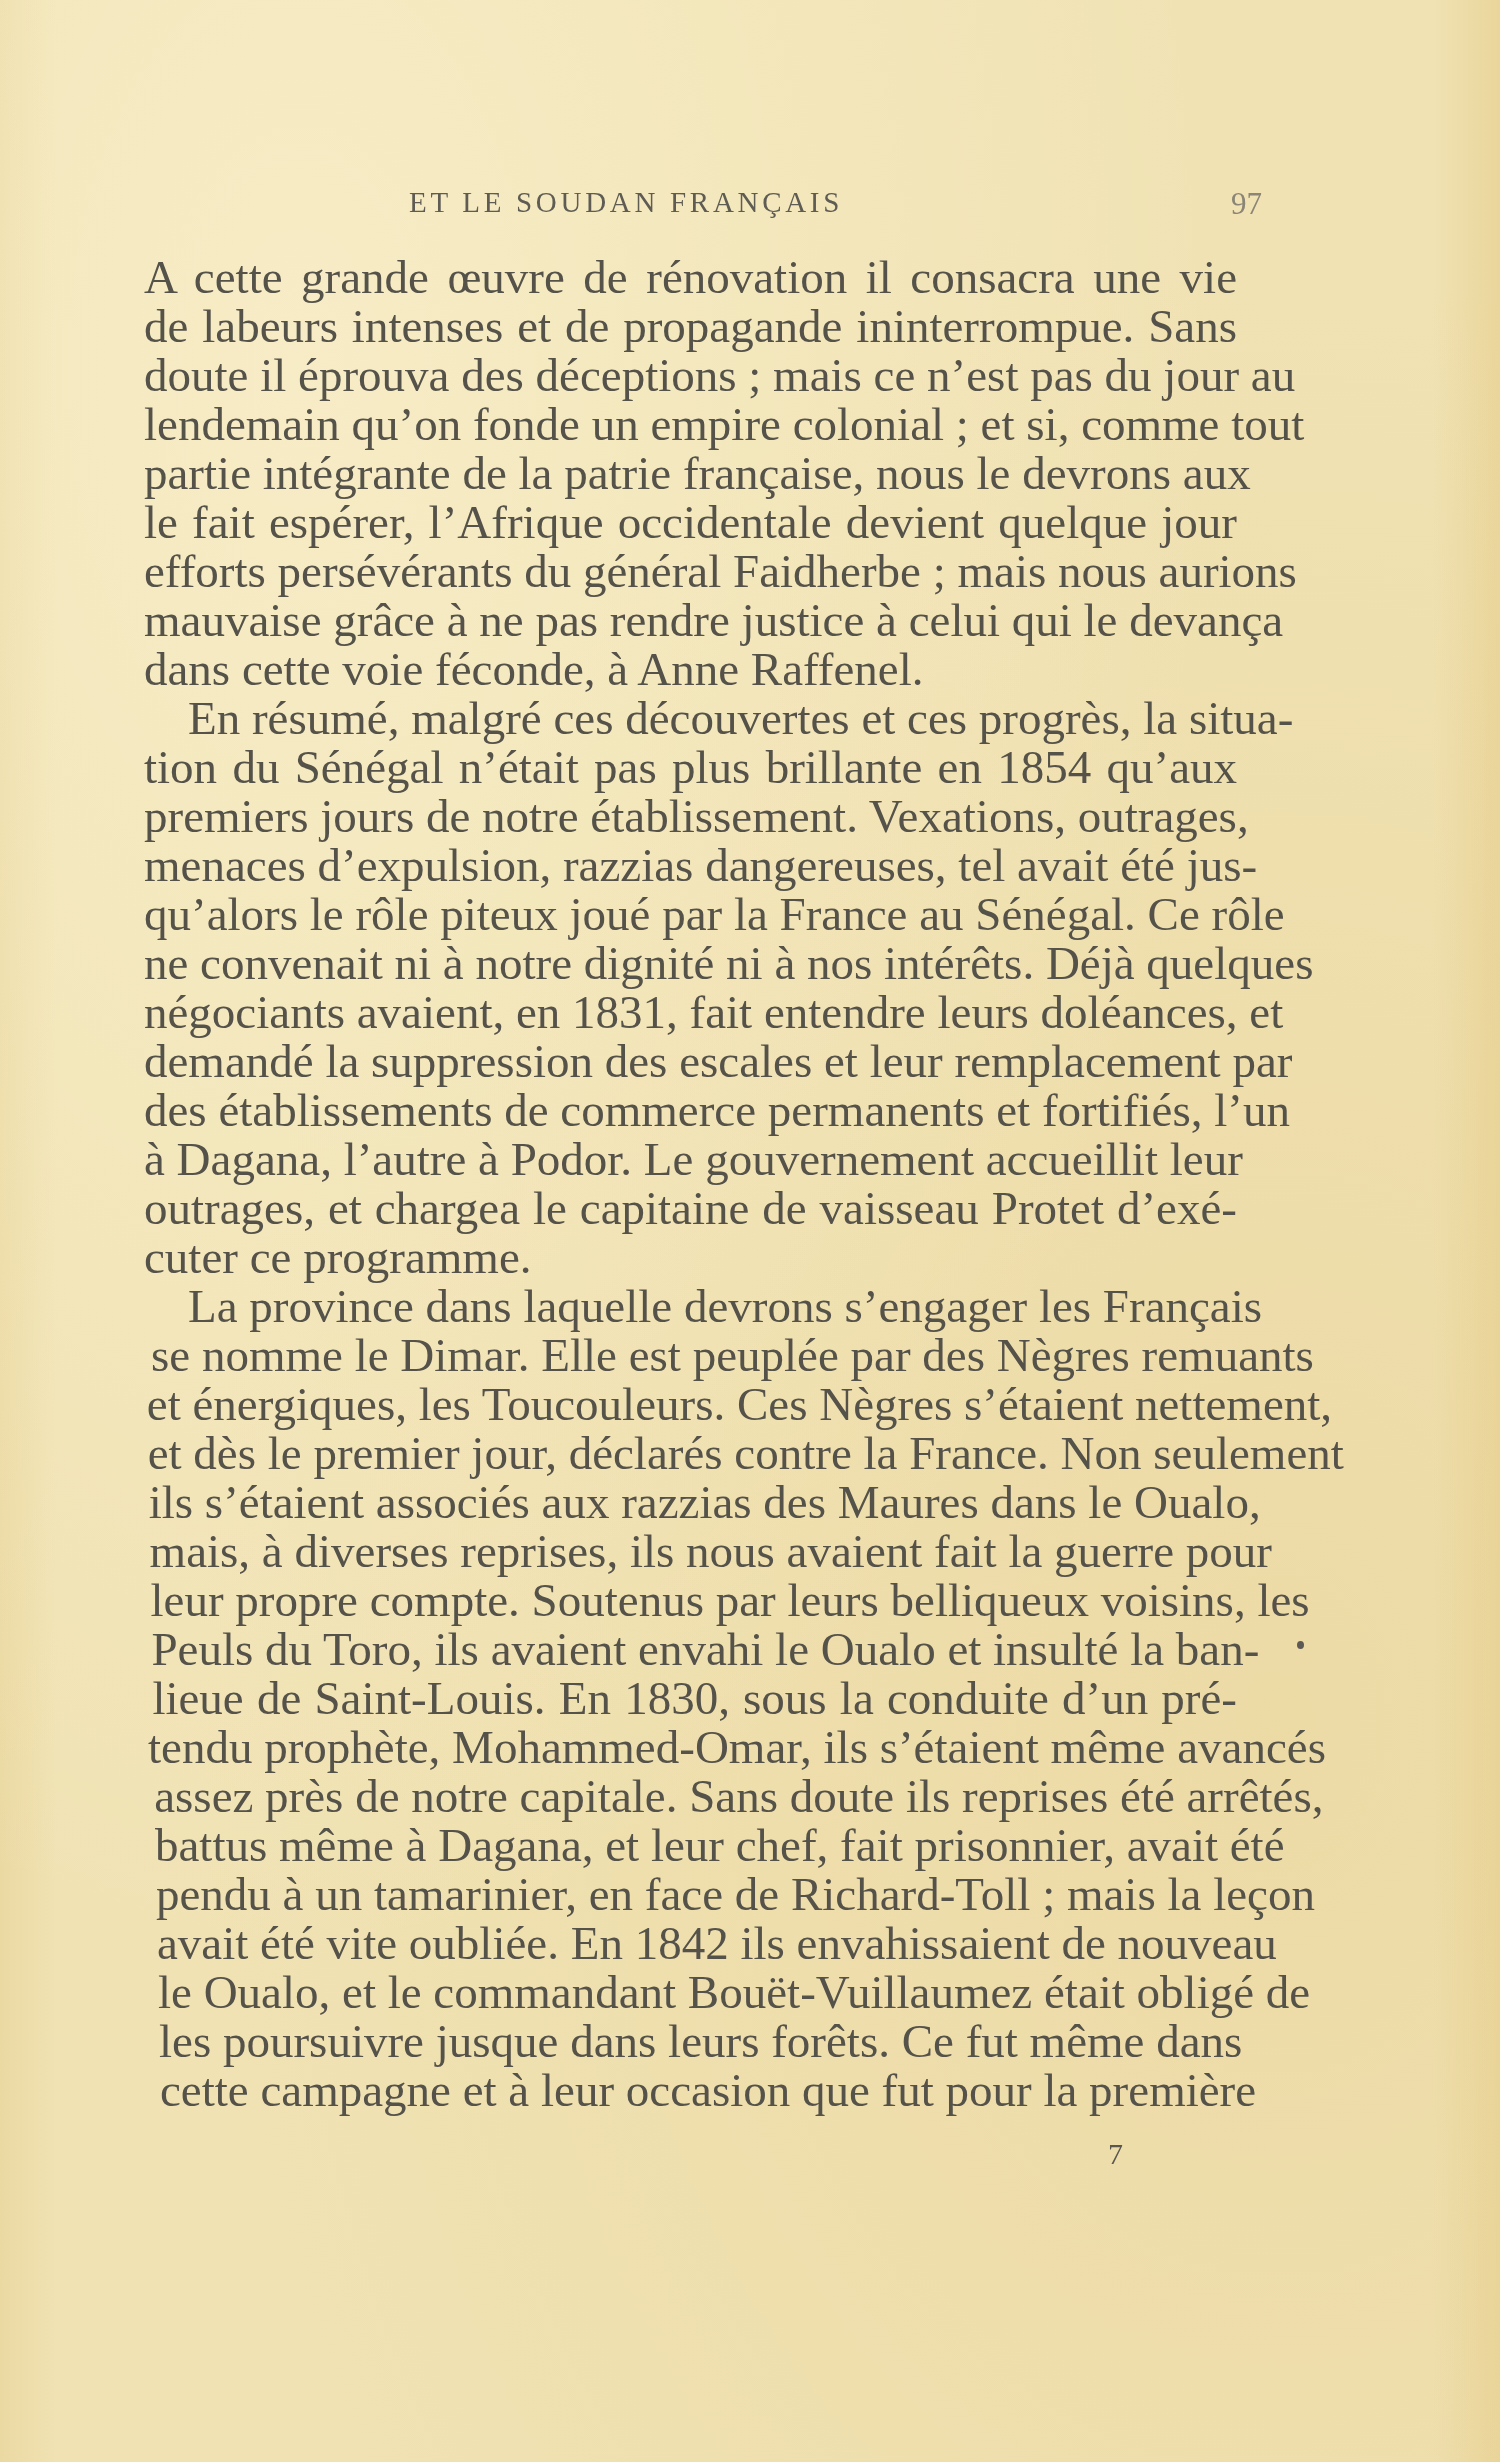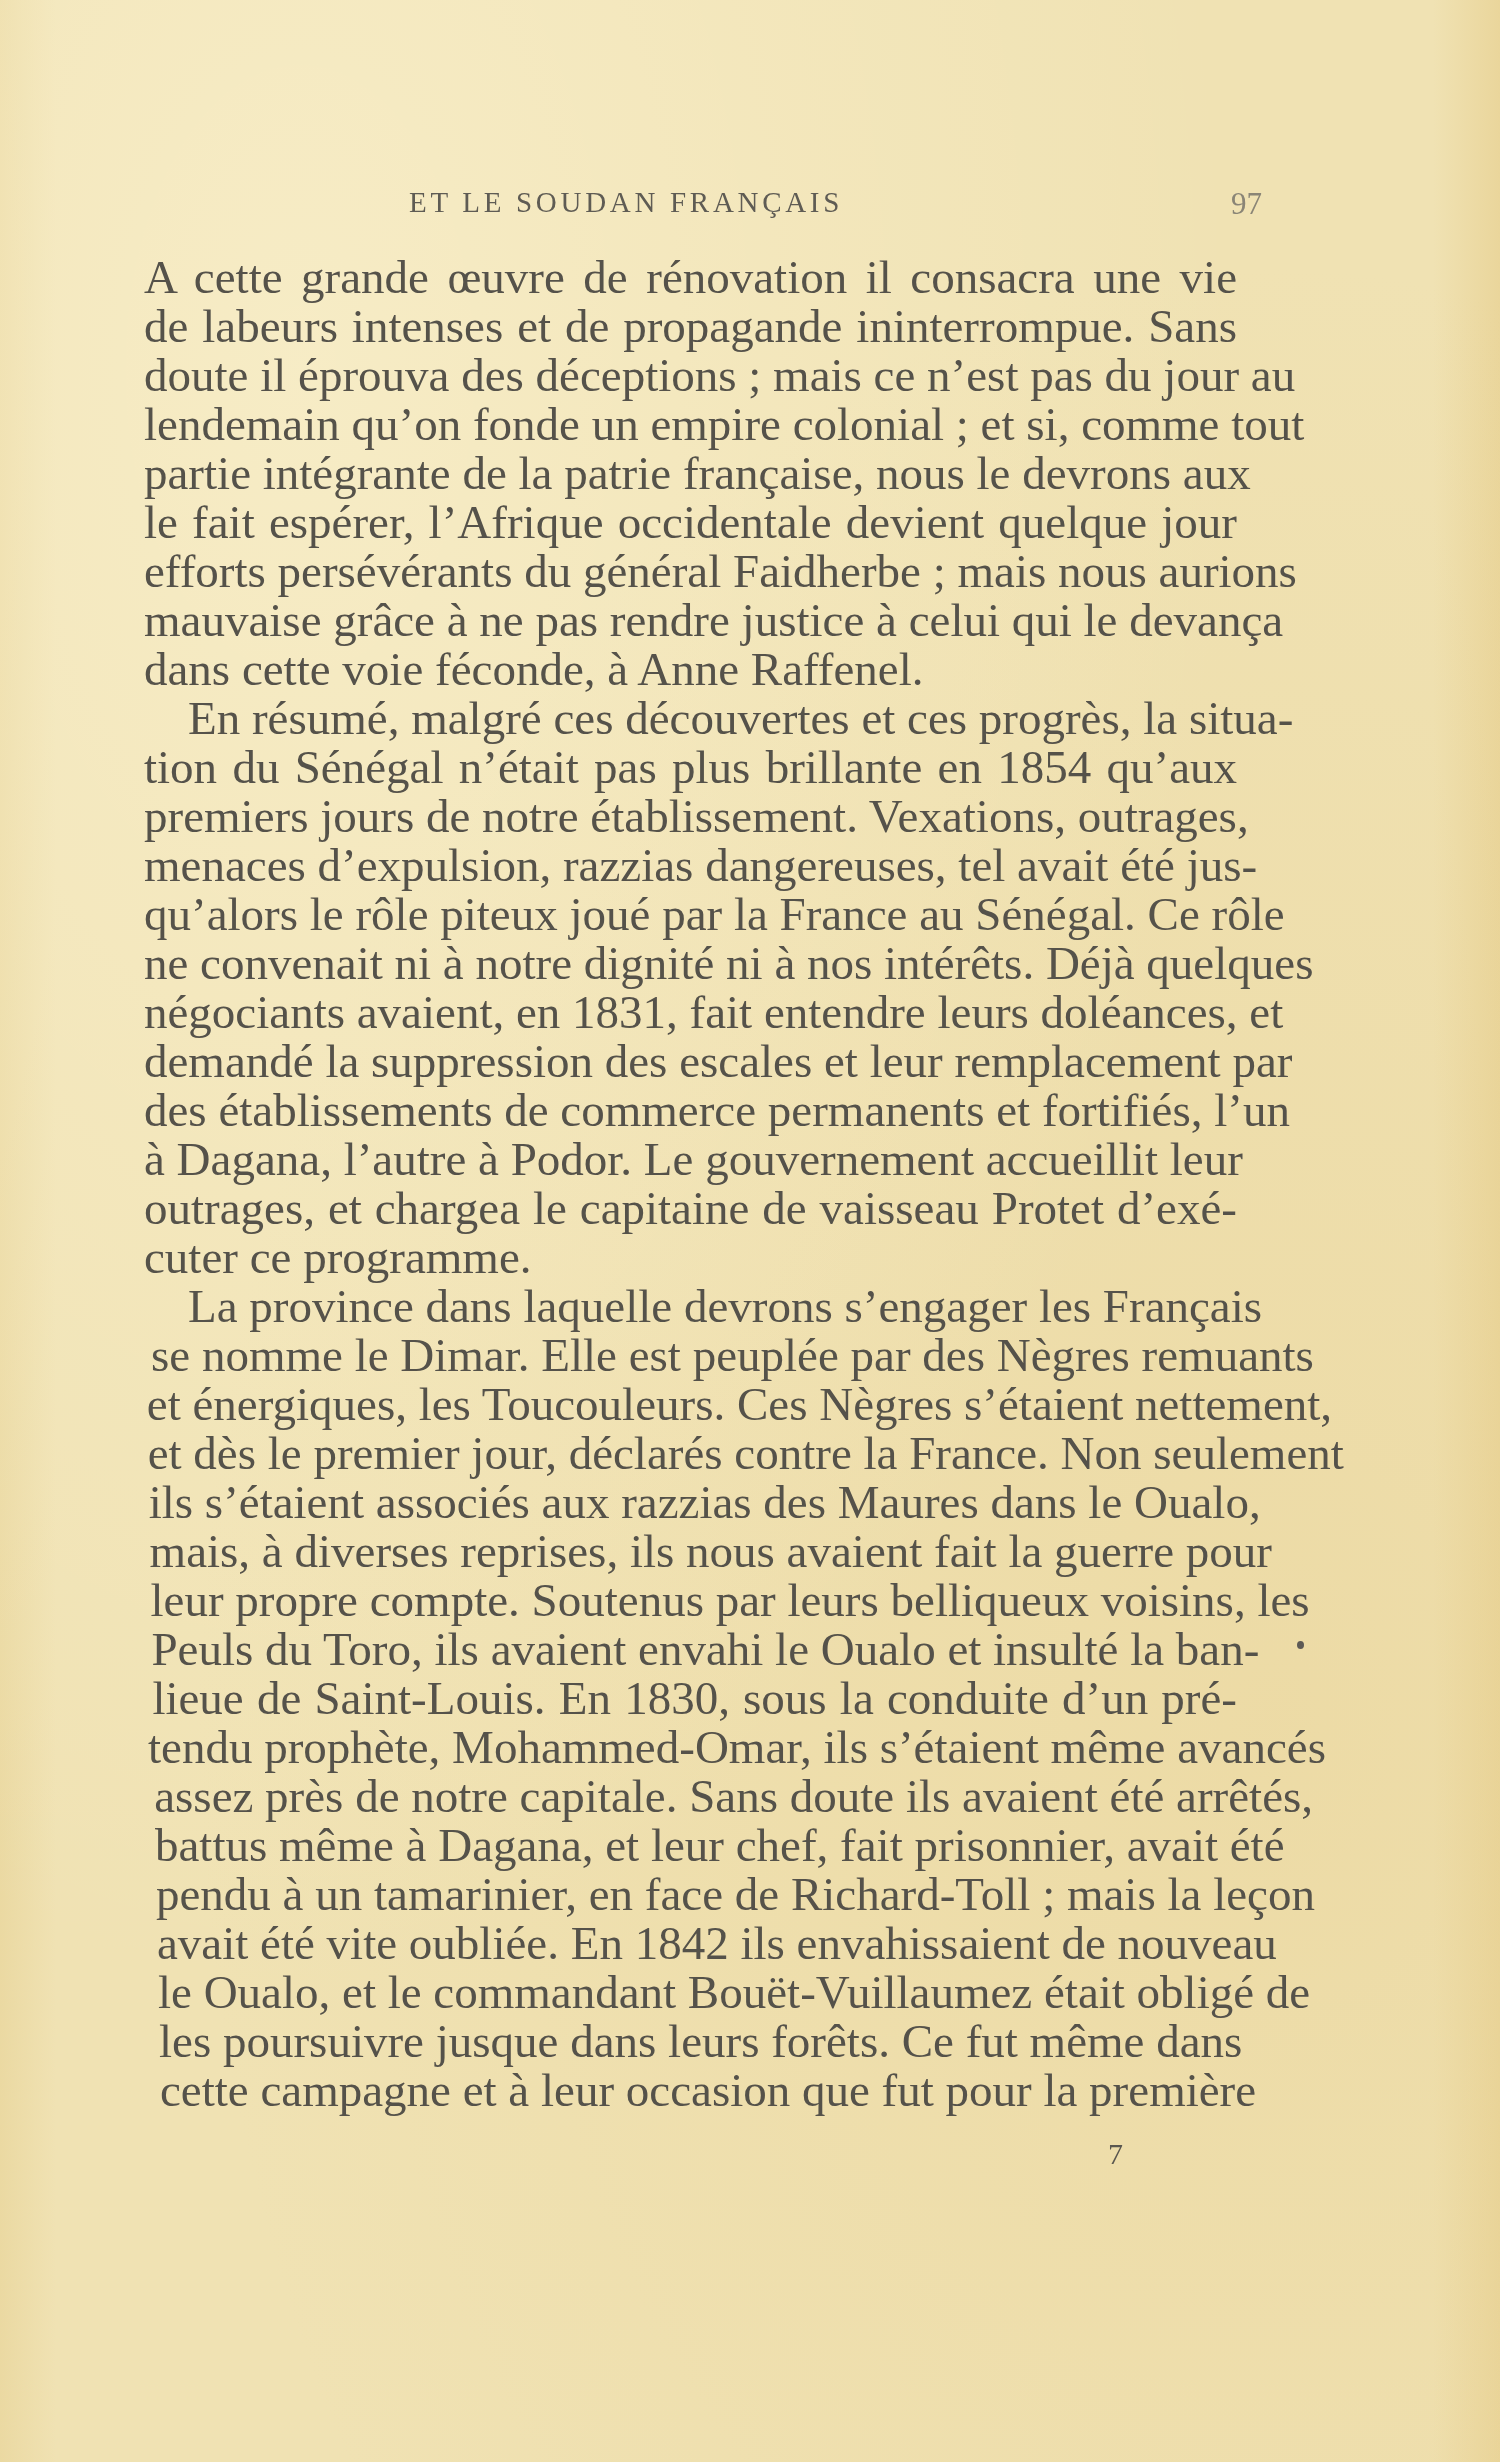--- a/index.html
+++ b/index.html
@@ -117,21 +117,21 @@
       <div class="line indent">La province dans laquelle devrons s’engager les Français</div>
       <div class="line" style="margin-left: 7px; font-family: Liberation Serif, serif;">se nomme le Dimar. Elle est peuplée par des Nègres remuants</div>
       <div class="line" style="margin-left: 2.8px;">et énergiques, les Toucouleurs. Ces Nègres s’étaient nettement,</div>
       <div class="line" style="margin-left: 3.7px;">et dès le premier jour, déclarés contre la France. Non seulement</div>
       <div class="line" style="margin-left: 4.7px;">ils s’étaient associés aux razzias des Maures dans le Oualo,</div>
       <div class="line" style="margin-left: 5.6px;">mais, à diverses reprises, ils nous avaient fait la guerre pour</div>
       <div class="line" style="margin-left: 6.5px;">leur propre compte. Soutenus par leurs belliqueux voisins, les</div>
       <div class="line" style="margin-left: 7.4px;">Peuls du Toro, ils avaient envahi le Oualo et insulté la ban-</div>
       <div class="line" style="margin-left: 8.4px;">lieue de Saint-Louis. En 1830, sous la conduite d’un pré-</div>
       <div class="line" style="margin-left: 4px;">tendu prophète, Mohammed-Omar, ils s’étaient même avancés</div>
-      <div class="line" style="margin-left: 10.2px;">assez près de notre capitale. Sans doute ils avaient été arrêtés,</div>
+      <div class="line" style="margin-left: 10.2px;">assez près de notre capitale. Sans doute ils reprises été arrêtés,</div>
       <div class="line" style="margin-left: 11px;">battus même à Dagana, et leur chef, fait prisonnier, avait été</div>
       <div class="line" style="margin-left: 12px;">pendu à un tamarinier, en face de Richard-Toll ; mais la leçon</div>
       <div class="line" style="margin-left: 13px;">avait été vite oubliée. En 1842 ils envahissaient de nouveau</div>
       <div class="line" style="margin-left: 14px;">le Oualo, et le commandant Bouët-Vuillaumez était obligé de</div>
       <div class="line" style="margin-left: 15px;">les poursuivre jusque dans leurs forêts. Ce fut même dans</div>
       <div class="line" style="margin-left: 16px;">cette campagne et à leur occasion que fut pour la première</div>
     </div>
 
   <div class="ink-dot"></div>
 

